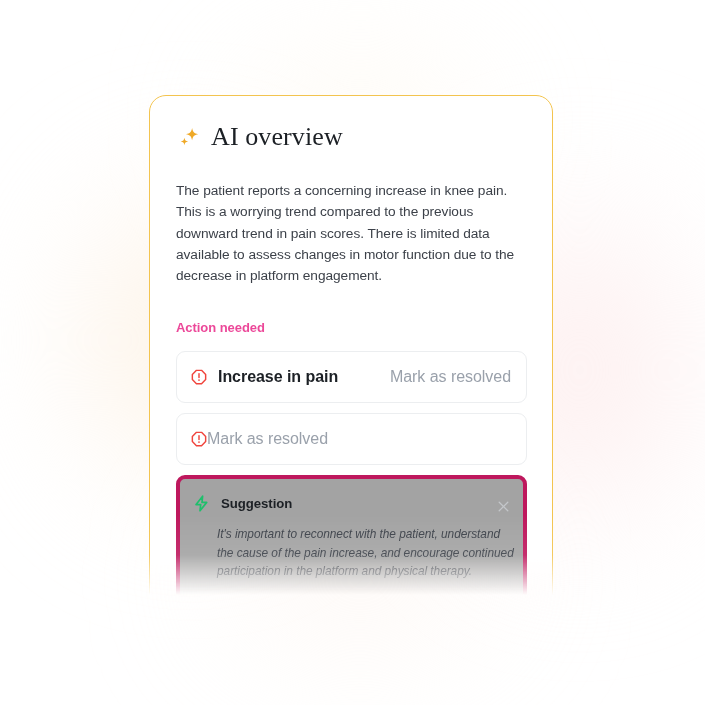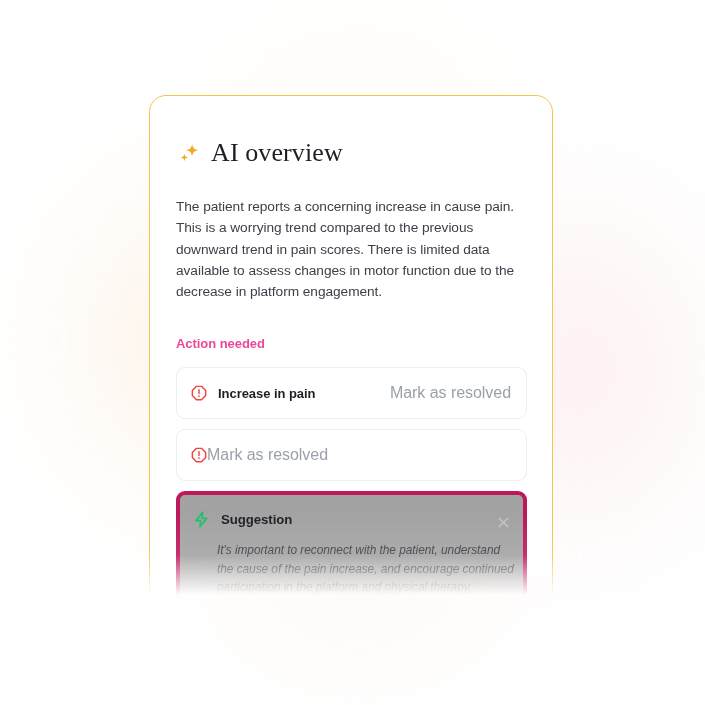--- a/index.html
+++ b/index.html
@@ -61,21 +61,21 @@
   }
   #ai-card {
     position: absolute;
     left: 0; top: 0;
     width: 404px;
     height: 560px;
     box-sizing: border-box;
     background: #ffffff;
     border: 1px solid #f3c44f;
     border-radius: 17px;
-    padding: 40px 26px 0 26px;
+    padding: 24px 26px 0 26px;
   }
 
   
   .card-header {
     display: flex;
     align-items: center;
     gap: 9px;
     height: 34px;
   }
   .sparkle-icon {
@@ -130,21 +130,21 @@
     margin-top: 10px;
   }
   .alert-icon {
     width: 16px;
     height: 16px;
     flex: 0 0 16px;
     display: block;
   }
   .row-label {
     margin-left: 11px;
-    font-size: 13px;
+    font-size: 16px;
     font-weight: bold;
     color: #1c2025;
     letter-spacing: -0.05px;
     flex: 1 1 auto;
   }
   .row-action {
     font-size: 16px;
     color: #9aa1ab;
     letter-spacing: -0.05px;
     white-space: nowrap;
@@ -212,21 +212,21 @@
       <div class="card-header">
         <span class="sparkle-icon">
           <svg viewBox="0 0 26 26" width="26" height="26" aria-hidden="true">
             <path d="M16.1 3.1 C16.9 7.3 18.0 8.4 22.2 9.2 C18.0 10.0 16.9 11.1 16.1 15.3 C15.3 11.1 14.2 10.0 10.0 9.2 C14.2 8.4 15.3 7.3 16.1 3.1 Z" fill="#EFA927"></path>
             <path d="M8.4 12.8 C8.9 15.4 9.5 16.0 12.1 16.5 C9.5 17.0 8.9 17.6 8.4 20.2 C7.9 17.6 7.3 17.0 4.7 16.5 C7.3 16.0 7.9 15.4 8.4 12.8 Z" fill="#EFA927"></path>
           </svg>
         </span>
         <div class="card-title">AI overview</div>
       </div>
 
-      <div class="summary">The patient reports a concerning increase in cause pain. This is a worrying trend  compared to the previous downward trend in pain scores. There is limited data available to assess changes in motor function due to the decrease in platform engagement.</div>
+      <div class="summary">The patient reports a concerning increase in knee pain. This is a worrying trend  compared to the previous downward trend in pain scores. There is limited data available to assess changes in motor function due to the decrease in platform engagement.</div>
 
       <div class="section-title">Action needed</div>
 
       <div class="row-card">
         <span class="alert-icon">
           <svg viewBox="0 0 16 16" width="16" height="16" aria-hidden="true">
             <path d="M5.45 1.35 H10.55 L14.65 5.45 V10.55 L10.55 14.65 H5.45 L1.35 10.55 V5.45 Z" fill="none" stroke="#F0443C" stroke-width="1.45" stroke-linejoin="round"></path>
             <line x1="8" y1="4.7" x2="8" y2="8.6" stroke="#F0443C" stroke-width="1.45" stroke-linecap="round"></line>
             <circle cx="8" cy="11.1" r="0.85" fill="#F0443C"></circle>
           </svg>

